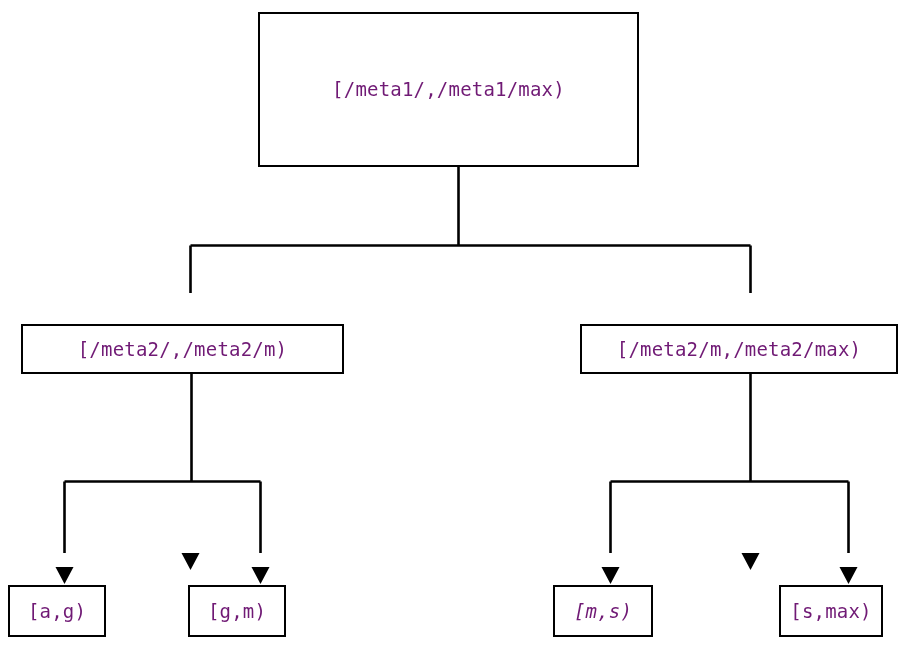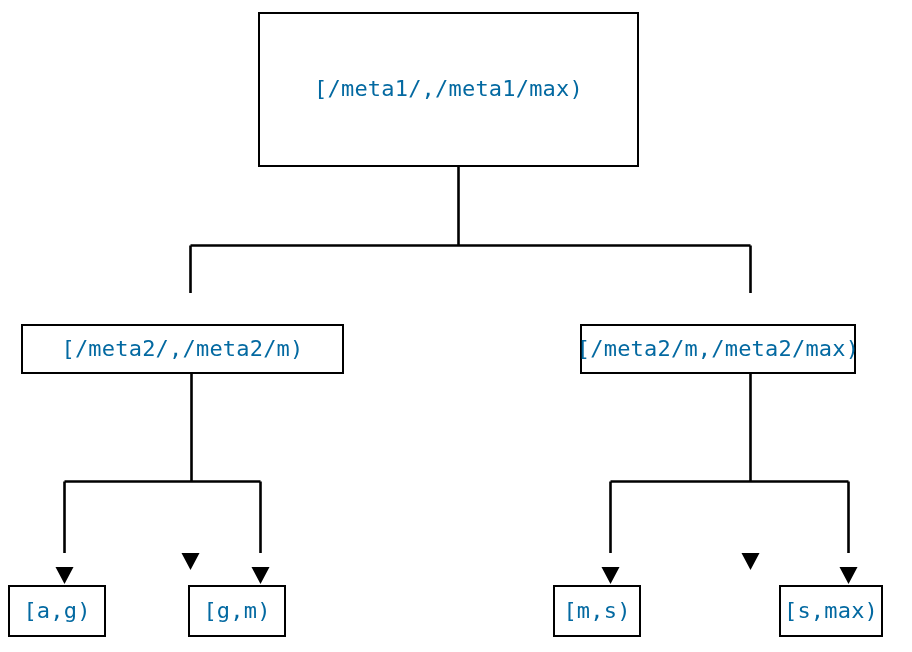--- a/index.html
+++ b/index.html
@@ -31,33 +31,33 @@
     box-sizing: border-box;
     background: #ffffff;
     border: 2.4px solid #000000;
     display: flex;
     align-items: center;
     justify-content: center;
     text-align: center;
   }
   .node-label {
     font-family: "DejaVu Sans Mono", monospace;
-    font-size: 22px;
+    font-size: 19px;
     line-height: 1.1;
-    color: #0369a1;
+    color: #701a75;
     letter-spacing: 0.2px;
     white-space: pre;
   }
   .node-root   { left: 258px; top: 12px;  width: 381px; height: 155px; }
   .node-mid-l  { left: 21px;  top: 324px; width: 323px; height: 50px; align-items: center; }
-  .node-mid-r  { left: 580px; top: 324px; width: 276px; height: 50px; }
+  .node-mid-r  { left: 580px; top: 324px; width: 318px; height: 50px; }
   .node-leaf   { top: 585px; height: 52px; }
   .node-leaf-1 { left: 8px;   width: 98px; }
   .node-leaf-2 { left: 188px; width: 98px; }
-  .node-leaf-3 { left: 553px; width: 88px; }
+  .node-leaf-3 { left: 553px; width: 100px; font-style: italic; }
   .node-leaf-4 { left: 779px; width: 104px; }
 </style>
 </head>
 <body>
 
 <div id="canvas">
 
   <svg id="edge-layer" viewBox="0 0 912 652">
     <g fill="none" stroke="#000000" stroke-width="2.6" stroke-linecap="butt">
 

